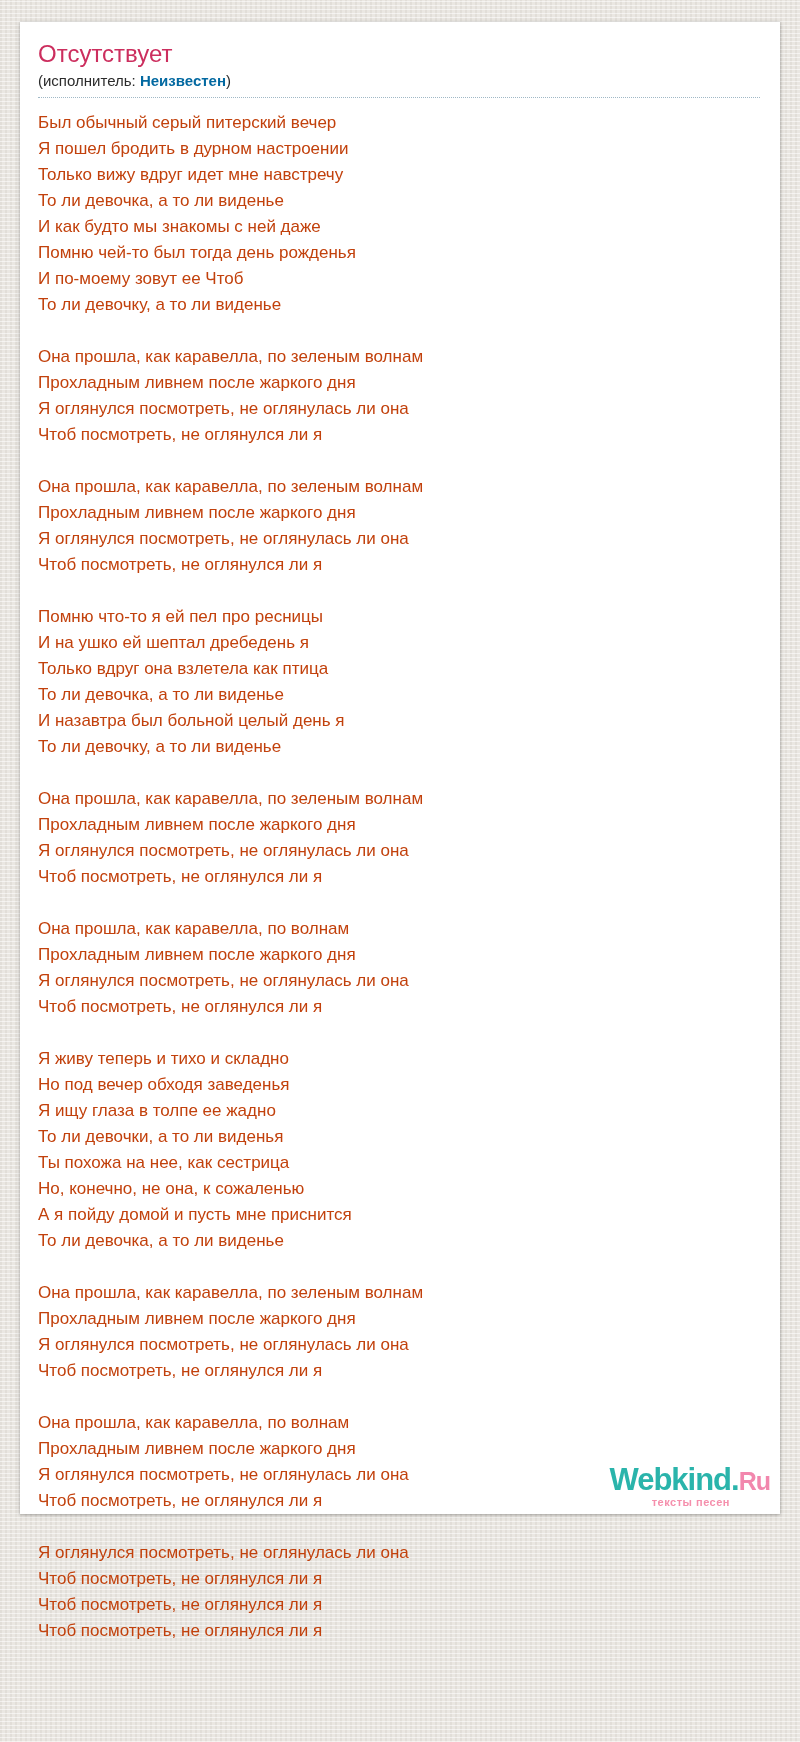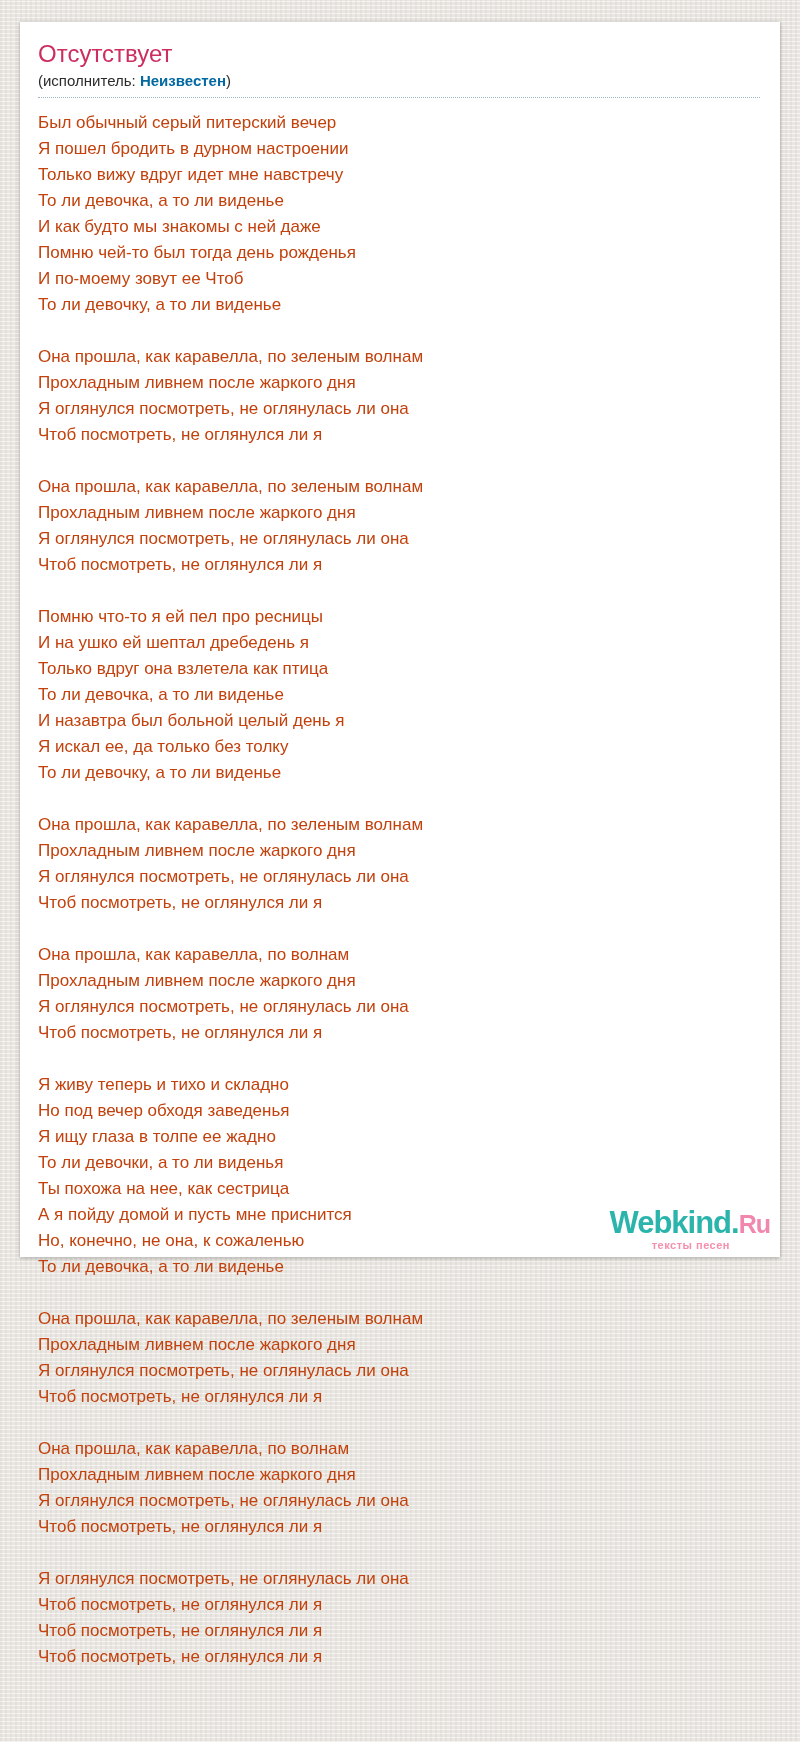--- a/index.html
+++ b/index.html
@@ -18,21 +18,21 @@
       repeating-linear-gradient(0deg, rgba(255,255,255,0.55) 0 1px, rgba(0,0,0,0) 1px 4px),
       repeating-linear-gradient(90deg, rgba(205,200,193,0.30) 0 2px, rgba(0,0,0,0) 2px 5px);
     overflow: hidden;
   }
   .card {
     box-sizing: border-box;
     position: absolute;
     left: 20px;
     top: 22px;
     width: 760px;
-    height: 1235px;
+    height: 1492px;
     background: #ffffff;
     box-shadow: 0 1px 4px rgba(0,0,0,0.28), 0 0 1px rgba(0,0,0,0.2);
     padding: 18px 20px 26px 18px;
   }
   .page-title {
     margin: 0 0 4px 0;
     font-size: 24px;
     font-weight: normal;
     line-height: 28px;
     color: #cc2e5e;
@@ -117,43 +117,42 @@
         <div class="line">Прохладным ливнем после жаркого дня</div>
         <div class="line">Я оглянулся посмотреть, не оглянулась ли она</div>
         <div class="line">Чтоб посмотреть, не оглянулся ли я</div>
       </div>
       <div class="stanza">
         <div class="line">Помню что-то я ей пел про ресницы</div>
         <div class="line">И на ушко ей шептал дребедень я</div>
         <div class="line">Только вдруг она взлетела как птица</div>
         <div class="line">То ли девочка, а то ли виденье</div>
         <div class="line">И назавтра был больной целый день я</div>
-        <div class="line">Я искал ее, да только без толку</div>
         <div class="line">То ли девочку, а то ли виденье</div>
       </div>
       <div class="stanza">
         <div class="line">Она прошла, как каравелла, по зеленым волнам</div>
         <div class="line">Прохладным ливнем после жаркого дня</div>
         <div class="line">Я оглянулся посмотреть, не оглянулась ли она</div>
         <div class="line">Чтоб посмотреть, не оглянулся ли я</div>
       </div>
       <div class="stanza">
         <div class="line">Она прошла, как каравелла, по волнам</div>
         <div class="line">Прохладным ливнем после жаркого дня</div>
         <div class="line">Я оглянулся посмотреть, не оглянулась ли она</div>
         <div class="line">Чтоб посмотреть, не оглянулся ли я</div>
       </div>
       <div class="stanza">
         <div class="line">Я живу теперь и тихо и складно</div>
         <div class="line">Но под вечер обходя заведенья</div>
         <div class="line">Я ищу глаза в толпе ее жадно</div>
         <div class="line">То ли девочки, а то ли виденья</div>
         <div class="line">Ты похожа на нее, как сестрица</div>
+        <div class="line">Но, конечно, не она, к сожаленью</div>
         <div class="line">А я пойду домой и пусть мне приснится</div>
-        <div class="line">Но, конечно, не она, к сожаленью</div>
         <div class="line">То ли девочка, а то ли виденье</div>
       </div>
       <div class="stanza">
         <div class="line">Она прошла, как каравелла, по зеленым волнам</div>
         <div class="line">Прохладным ливнем после жаркого дня</div>
         <div class="line">Я оглянулся посмотреть, не оглянулась ли она</div>
         <div class="line">Чтоб посмотреть, не оглянулся ли я</div>
       </div>
       <div class="stanza">
         <div class="line">Она прошла, как каравелла, по волнам</div>

